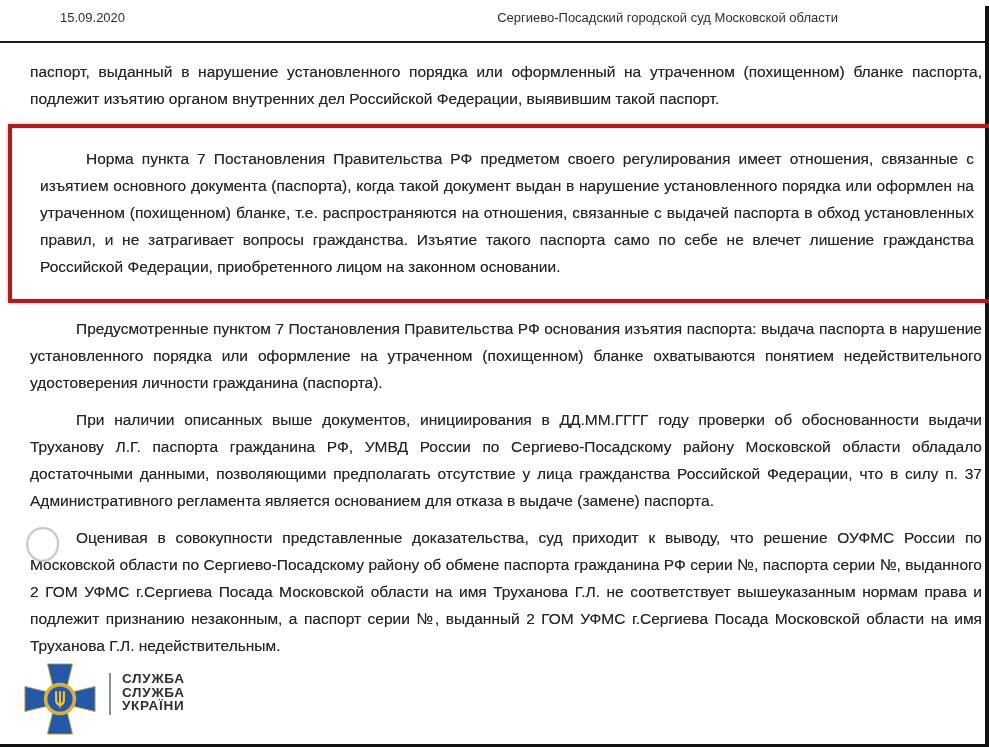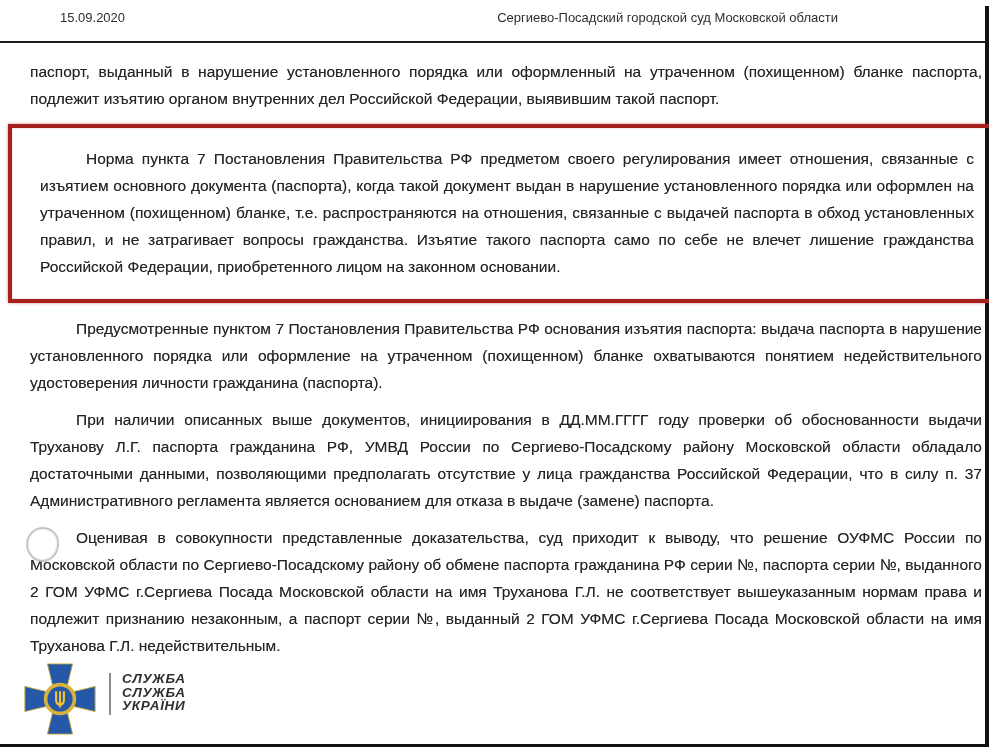--- a/index.html
+++ b/index.html
@@ -41,21 +41,21 @@
   
   .scan-circle{
     position:absolute;left:26px;top:527px;width:29px;height:31px;
     border:2px solid #c6c6c6;border-radius:50% 48% 50% 52%;
     transform:rotate(8deg);
     box-shadow:inset 0 0 2px rgba(150,150,150,.4);
   }
   
   .logo{
     position:absolute;left:24px;top:663px;height:76px;
-    display:flex;align-items:flex-start;font-style:italic;
+    display:flex;align-items:flex-start;
   }
   .logo-sep{
     width:2px;height:42px;background:#8d8d8d;margin:10px 0 0 13px;
   }
   .logo-text{
     margin:9px 0 0 11px;
     font-size:13.5px;font-weight:700;line-height:13.5px;
     letter-spacing:.7px;color:#2f2f2f;text-align:left;text-shadow:none;
   }
 </style>

